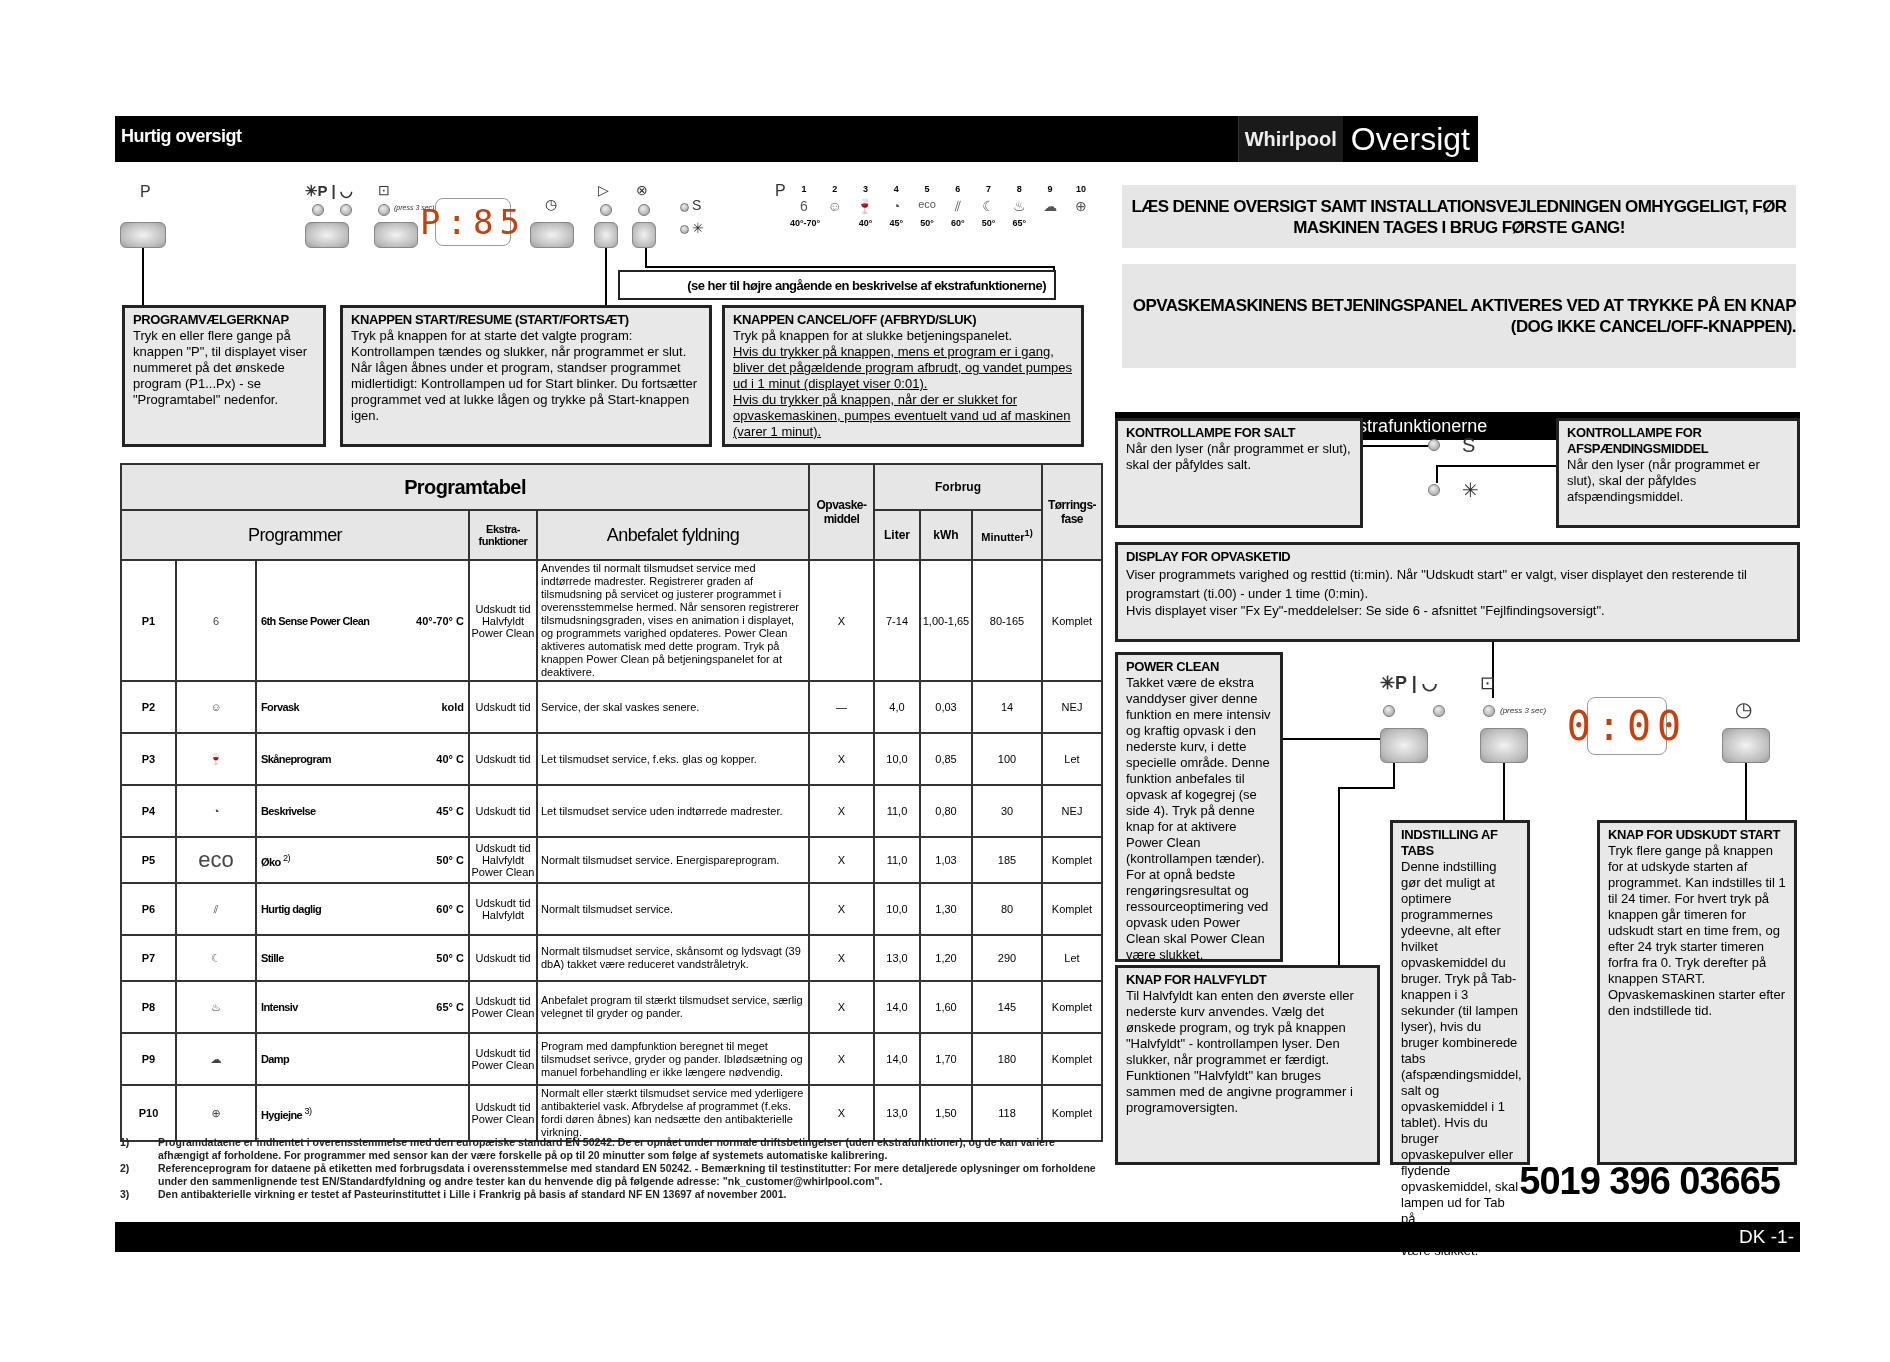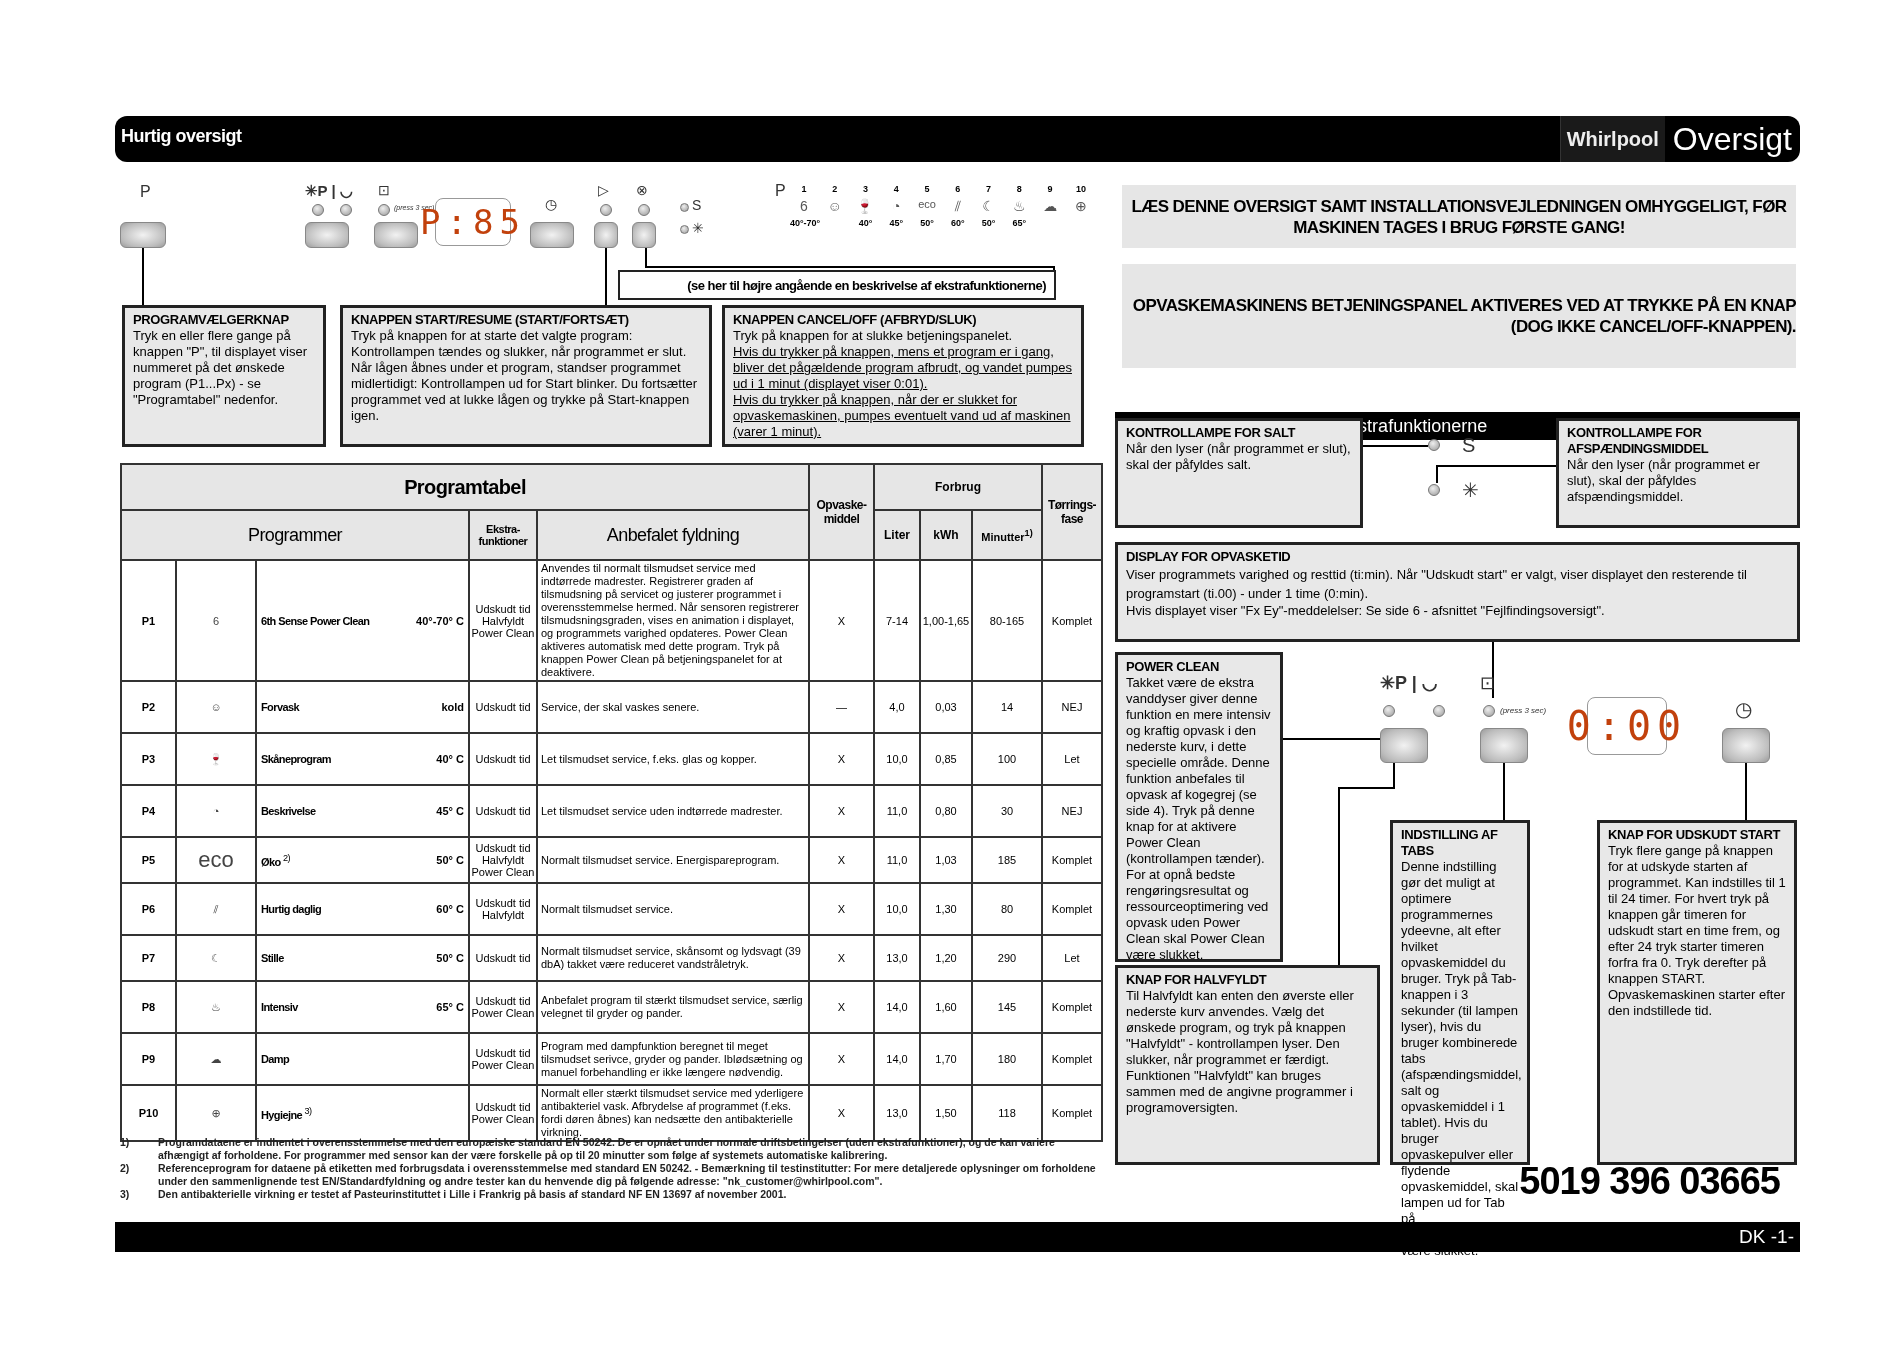--- a/index.html
+++ b/index.html
@@ -1,18 +1,18 @@
 <!DOCTYPE html>
 <html><head>
 <meta charset="utf-8">
 <style>
   * { box-sizing: border-box; margin: 0; padding: 0; }
   body { width: 1890px; height: 1362px; background: #fff; font-family: "Liberation Sans", sans-serif; color: #000; position: relative; overflow: hidden; }
   .abs { position: absolute; }
-  .topbar { left: 115px; top: 116px; width: 1685px; height: 46px; background: #000; color: #fff; border-radius: 12px; }
+  .topbar { left: 115px; top: 116px; width: 1363px; height: 46px; background: #000; color: #fff; }
   .topbar .title { position: absolute; left: 6px; top: 10px; font-size: 18px; font-weight: bold; letter-spacing: -0.5px; }
   .topbar .brand { position: absolute; right: 0; top: 0; height: 46px; display: flex; align-items: center; }
   .topbar .logo { background: #1a1a1a; height: 46px; padding: 0 6px; display: flex; align-items: center; font-size: 20px; font-weight: bold; color: #eee; border-left: 1px solid #333; }
   .topbar .overs { font-size: 32px; color: #fff; padding: 0 8px 0 8px; }
   .btn { background: radial-gradient(ellipse at center, #f2f2f2 0%, #bdbdbd 70%, #9a9a9a 100%); border-radius: 6px; border: 1px solid #888; }
   .led { width: 12px; height: 12px; border-radius: 50%; background: radial-gradient(circle at 40% 35%, #eee, #999); border: 1px solid #777; }
   .lbl { font-size: 13px; color: #333; }
   .disp { border: 1px solid #999; border-radius: 8px; background: #fff; font-family: "DejaVu Sans Mono", monospace; font-weight: normal; color: #c2410c; display: flex; align-items: center; justify-content: center; letter-spacing: 6px; }
   .box { background: #e8e8e8; border: 3px solid #222; padding: 4px 8px; font-size: 13px; line-height: 16px; }
   .box h4 { font-size: 13px; font-weight: bold; letter-spacing: -0.4px; }

